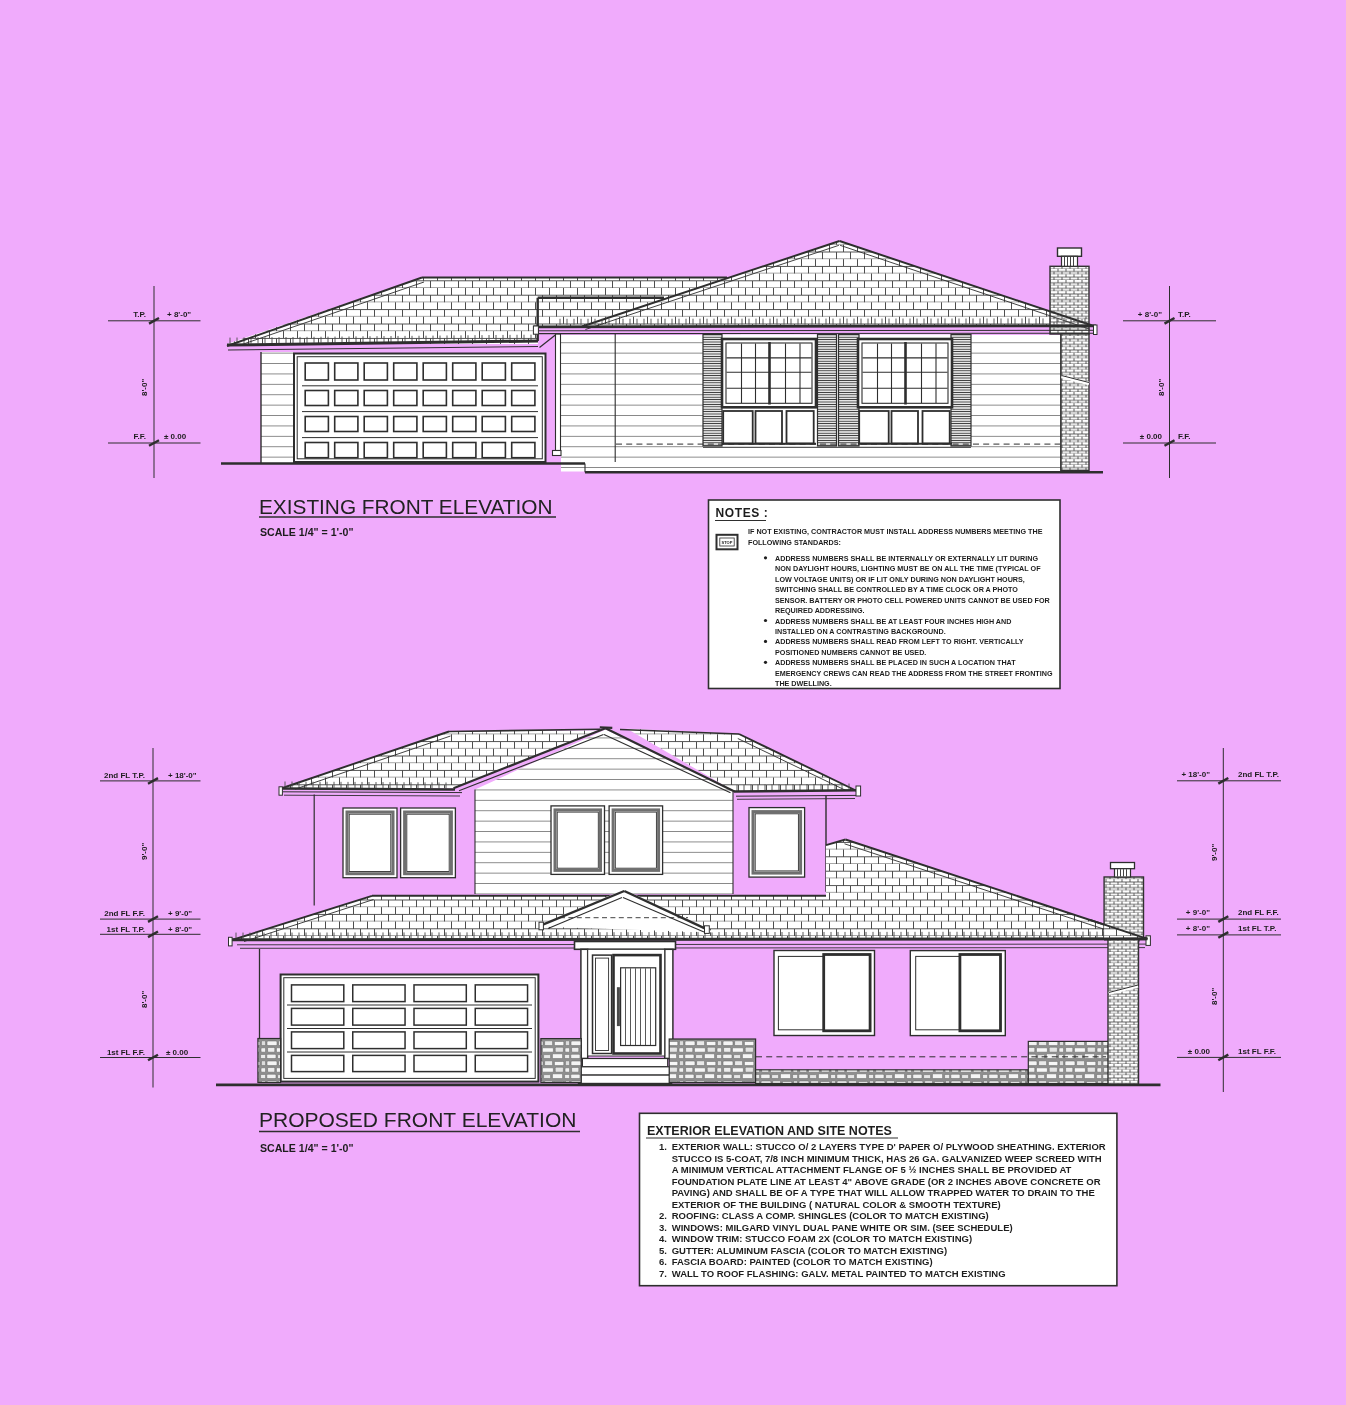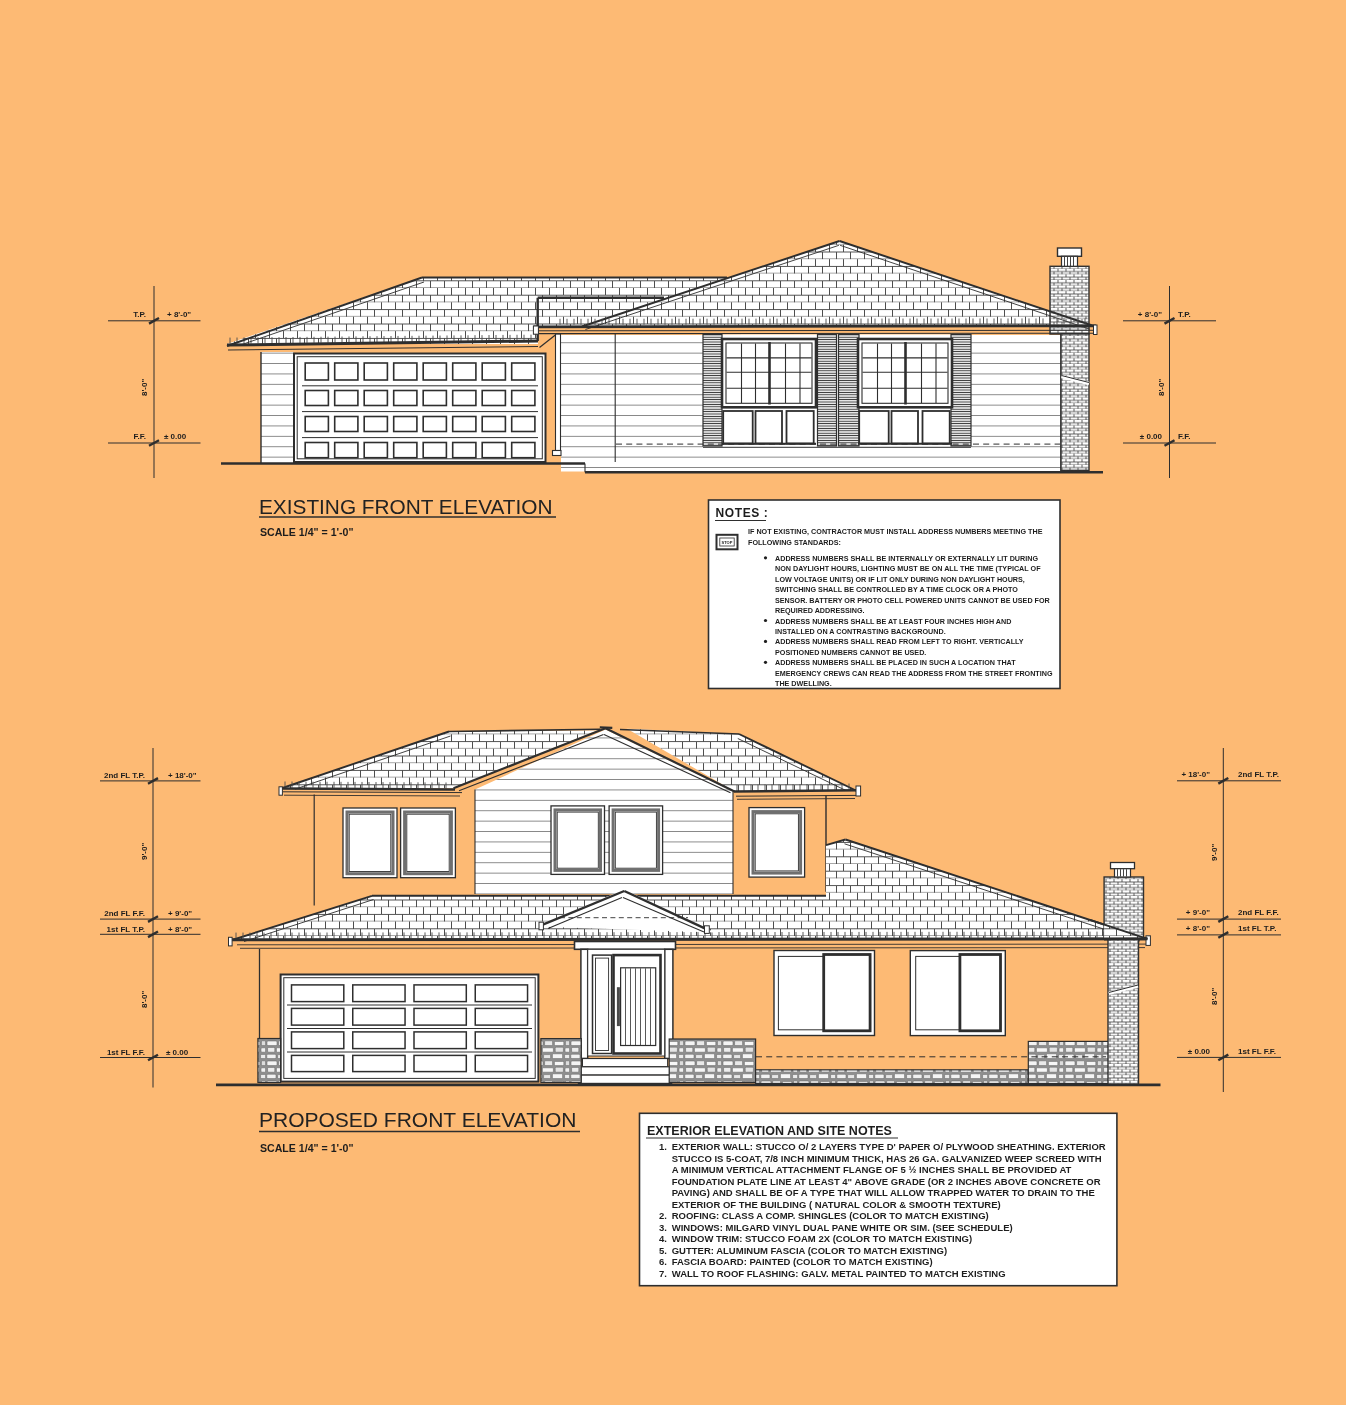--- a/index.html
+++ b/index.html
@@ -1,14 +1,14 @@
 <!DOCTYPE html>
 <html><head><meta charset="utf-8"><style>
 html,body{margin:0;padding:0;background:#ffffff;}
-#sheet{position:relative;width:1346px;height:1405px;background:#fdba74;overflow:hidden;}
+#sheet{position:relative;width:1346px;height:1405px;background:#f0abfc;overflow:hidden;}
 svg text{font-family:"Liberation Sans", sans-serif;}
 </style></head><body>
 <div id="sheet">
 <svg width="1346" height="1405" viewBox="0 0 1346 1405" xmlns="http://www.w3.org/2000/svg">
 <defs>
 <pattern id="shingle" width="14" height="14.4" patternUnits="userSpaceOnUse">
  <path d="M0 7.2 H14 M0 14.4 H14" stroke="#4d4d4d" stroke-width="1.0" fill="none"></path>
  <path d="M3.5 0 V7.2 M10.5 7.2 V14.4" stroke="#4d4d4d" stroke-width="1.0" fill="none"></path>
 </pattern>
 <pattern id="siding" width="12" height="10.4" patternUnits="userSpaceOnUse">

